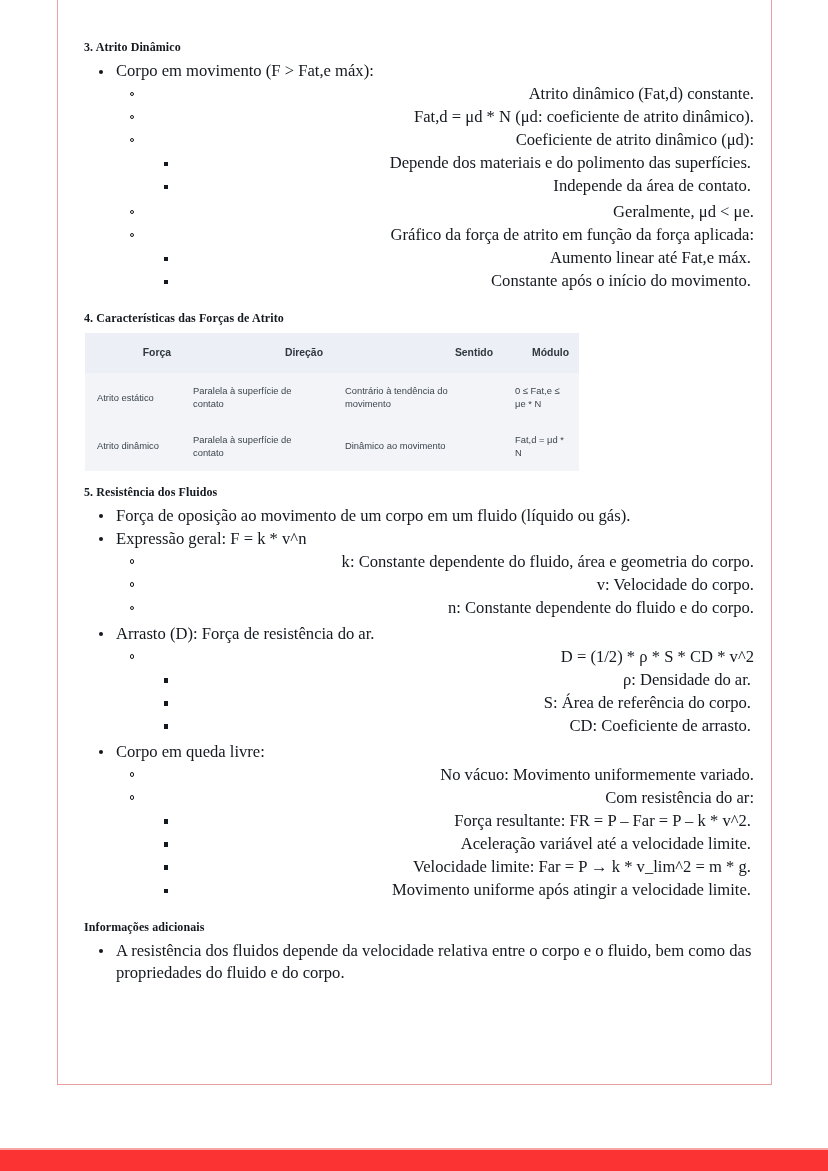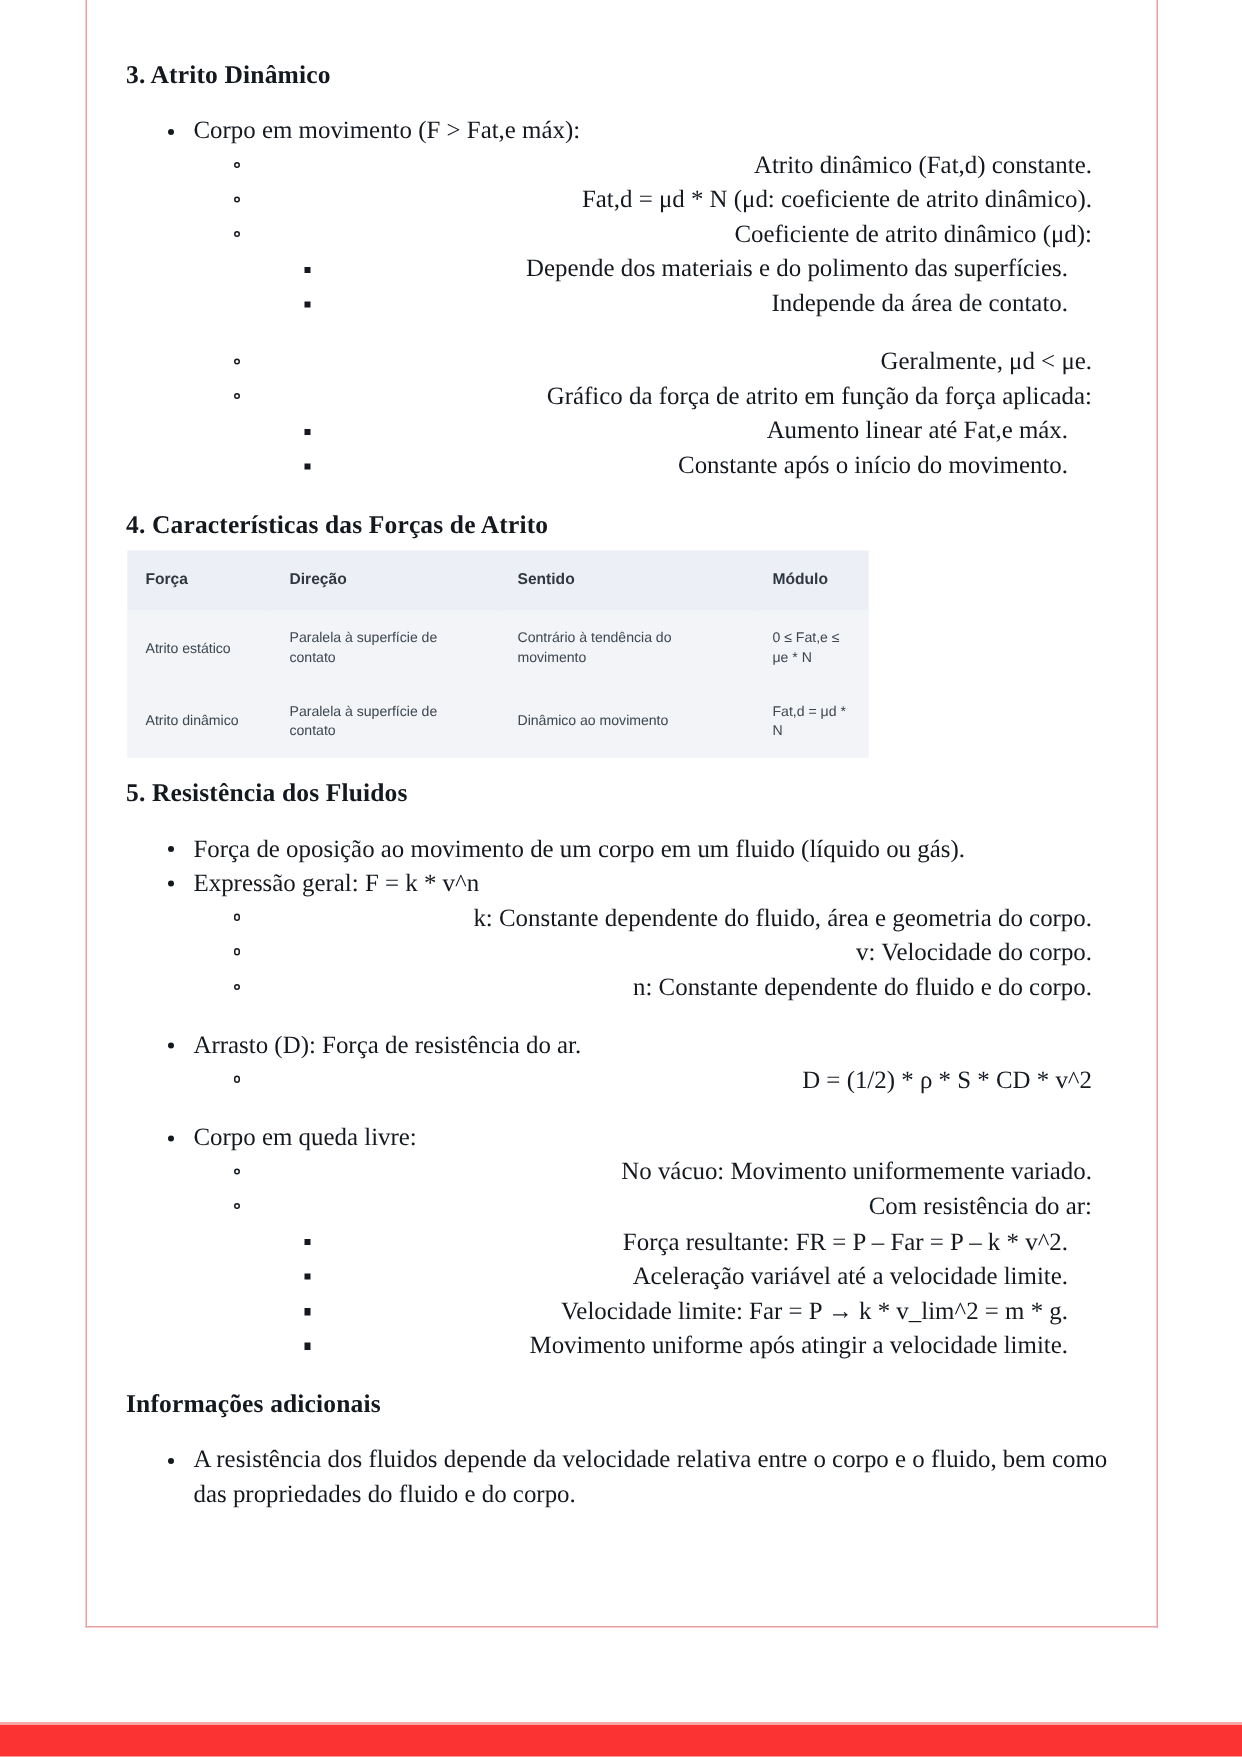--- a/index.html
+++ b/index.html
@@ -50,32 +50,32 @@
     left: 0;
     top: 1148px;
     width: 828px;
     height: 2px;
     background: #f7a6a6;
   }
 
   
   h2.section-heading {
     font-family: "Liberation Serif", serif;
-    font-size: 17px;
+    font-size: 12px;
     font-weight: bold;
     color: #14181f;
     margin: 0 0 5px 0;
     letter-spacing: 0.1px;
   }
   .section-block { margin-bottom: 18px; }
   .section-block.tight { margin-bottom: 14px; }
 
   
   ul.lvl1, ul.lvl2, ul.lvl3 {
-    margin: 16px;
+    margin: 3px;
     padding: 0;
     list-style: none;
   }
   ul.lvl1 > li, ul.lvl2 > li, ul.lvl3 > li {
     position: relative;
     font-family: "Liberation Serif", serif;
     color: #14181f;
     font-size: 16.6px;
     line-height: 22.6px;
     margin-bottom: 0.5px;
@@ -130,21 +130,21 @@
     background: #f2f4f8;
     font-family: "Liberation Sans", sans-serif;
     margin-top: 7px;
     margin-left: 1px;
     table-layout: fixed;
   }
   .facts-table th {
     font-size: 10.4px;
     font-weight: bold;
     color: #2f3740;
-    text-align: left;
+    text-align: right;
     padding: 13px 10px 13px 12px;
     background: #eceff5;
     line-height: 14px;
     vertical-align: top;
   }
   .facts-table td {
     font-size: 9.4px;
     font-weight: normal;
     color: #3d454e;
     text-align: left;
@@ -264,20 +264,31 @@
               <span>n: Constante dependente do fluido e do corpo.</span>
             </li>
           </ul>
         </li>
 
         <li>
           <span>Arrasto (D): Força de resistência do ar.</span>
           <ul class="lvl2">
             <li>
               <span>D = (1/2) * ρ * S * CD * v^2</span>
+              <ul class="lvl3">
+                <li>
+                  <span>ρ: Densidade do ar.</span>
+                </li>
+                <li>
+                  <span>S: Área de referência do corpo.</span>
+                </li>
+                <li>
+                  <span>CD: Coeficiente de arrasto.</span>
+                </li>
+              </ul>
             </li>
           </ul>
         </li>
 
         <li>
           <span>Corpo em queda livre:</span>
           <ul class="lvl2">
             <li>
               <span>No vácuo: Movimento uniformemente variado.</span>
             </li>

